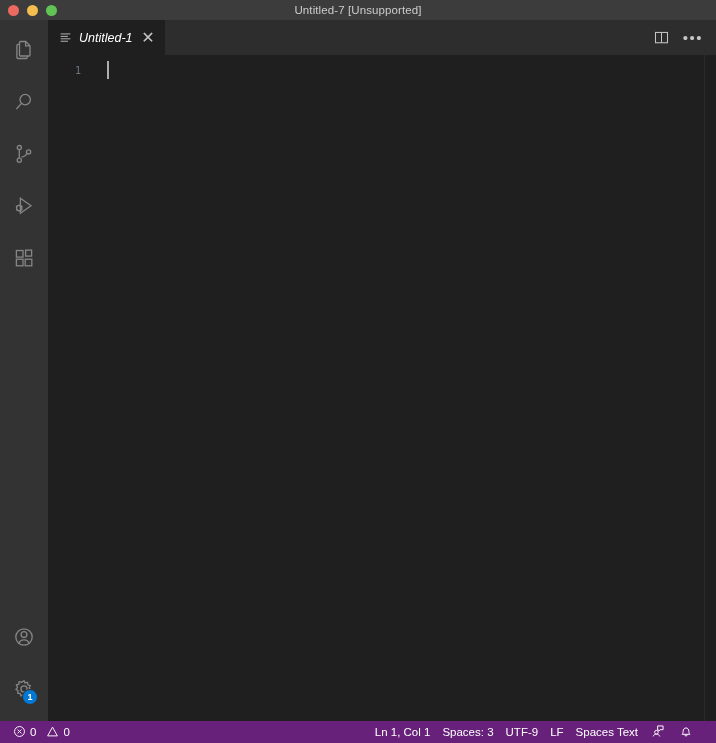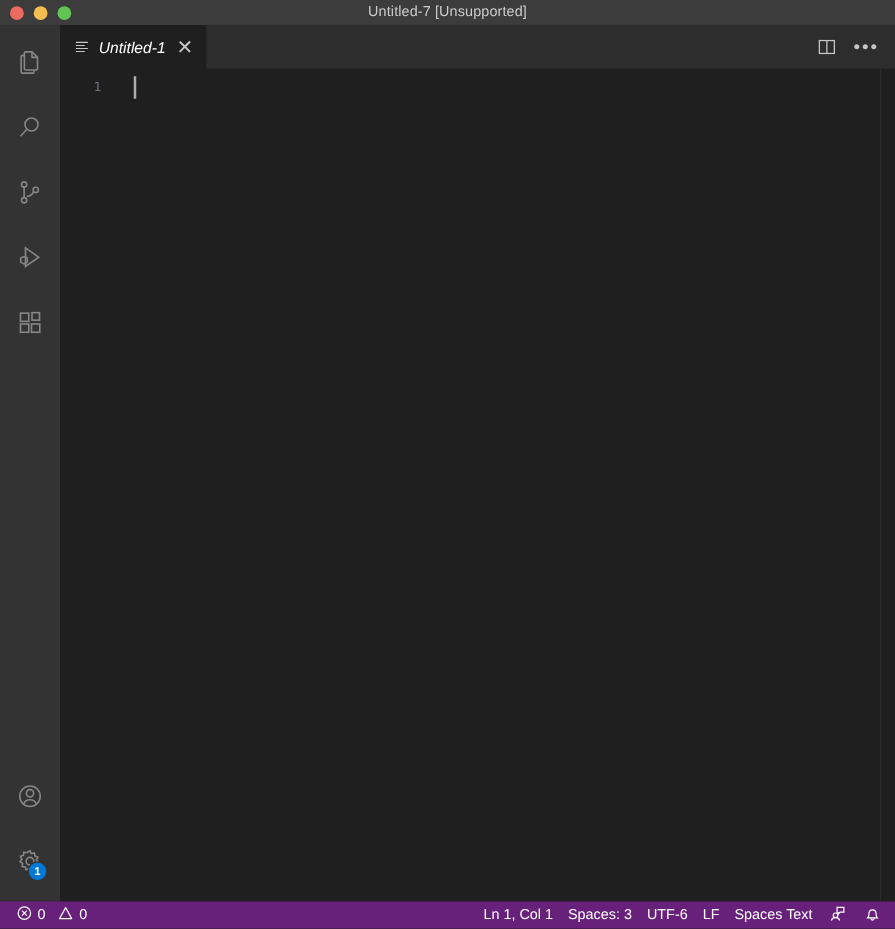--- a/index.html
+++ b/index.html
@@ -145,21 +145,21 @@
 
   
   .statusbar {
     height: 22px; flex: 0 0 22px;
     background: #68217a;
     display: flex; align-items: center;
     color: #ffffff;
     font-size: 11.5px;
   }
   .sb-left { display: flex; align-items: center; padding-left: 7px; gap: 2px; }
-  .sb-right { margin-left: auto; display: flex; align-items: center; padding-right: 4px; }
+  .sb-right { margin-left: auto; display: flex; align-items: center; padding-right: 16px; }
   .sb-item {
     display: flex; align-items: center; gap: 4px;
     padding: 0 6px; height: 22px;
     white-space: nowrap;
   }
   .sb-item.icononly { padding: 0 7px; }
   .sb-num { font-size: 11.5px; }
 </style>
 </head>
 <body>
@@ -312,21 +312,21 @@
             <path d="M8 2.6l6 10.8H2z"></path>
           </svg>
         </span>
         <span class="sb-num">0</span>
       </div>
     </div>
 
     <div class="sb-right">
       <div class="sb-item">Ln 1, Col 1</div>
       <div class="sb-item">Spaces: 3</div>
-      <div class="sb-item">UTF-6</div>
+      <div class="sb-item">UTF-9</div>
       <div class="sb-item">LF</div>
       <div class="sb-item">Spaces Text</div>
       <div class="sb-item icononly">
         <span>
           <svg width="14" height="14" viewBox="0 0 16 16" fill="none" stroke="#ffffff" stroke-width="1.1">
             <circle cx="6.2" cy="9.4" r="2.1"></circle>
             <path d="M2.4 14.2c.5-1.7 2-2.6 3.8-2.6s3.3.9 3.8 2.6"></path>
             <path d="M7.6 7.3V2.2h6.2v4.3h-3.4l-1.5 1.6V6.5"></path>
           </svg>
         </span>

